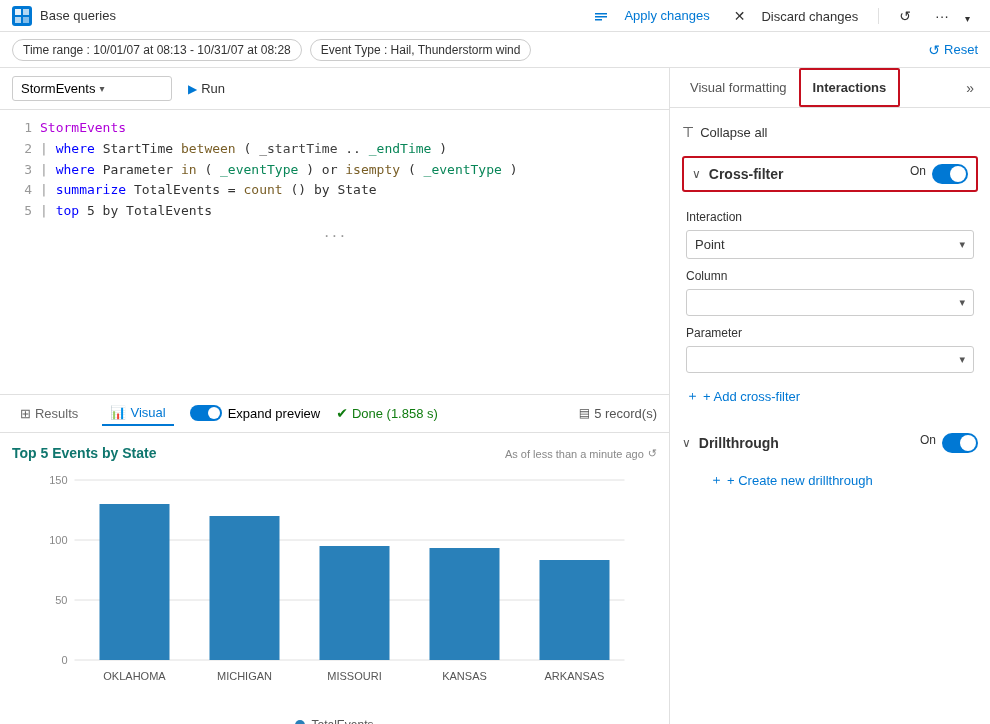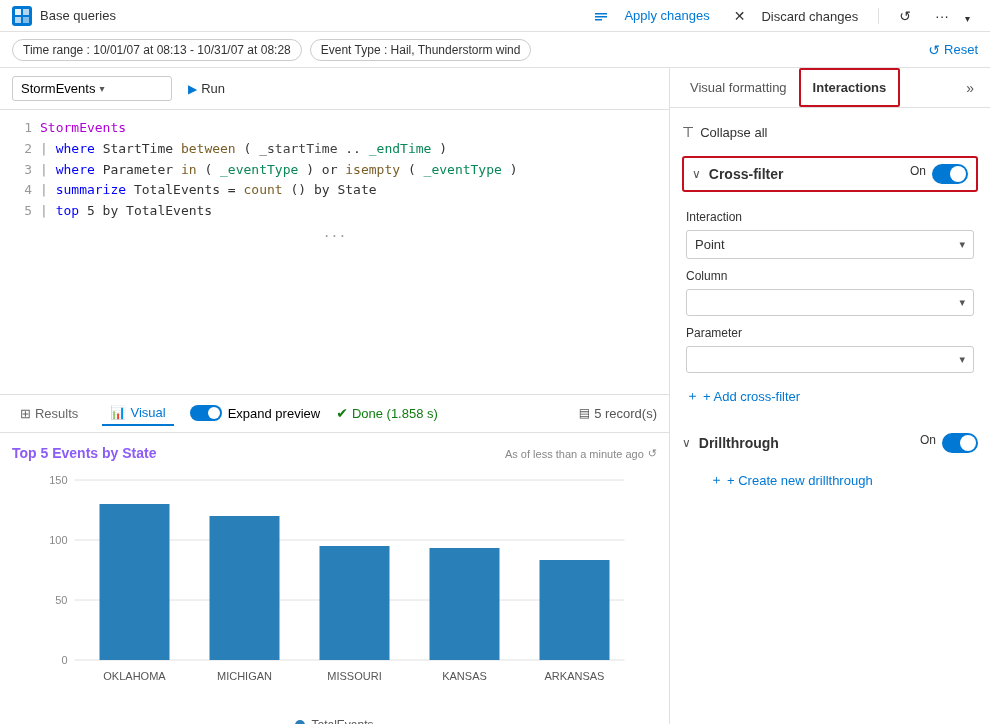--- a/index.html
+++ b/index.html
@@ -75,21 +75,21 @@
     .tab-item.active { color: #0078d4; border-bottom: 2px solid #0078d4; }
     .toggle-switch { display: inline-flex; align-items: center; gap: 6px; }
     .toggle { width: 32px; height: 16px; background: #0078d4; border-radius: 8px; position: relative; cursor: pointer; }
     .toggle::after { content: ''; position: absolute; top: 2px; right: 2px; width: 12px; height: 12px; background: #fff; border-radius: 50%; }
     .status-done { color: #107c10; display: flex; align-items: center; gap: 4px; }
     .status-records { display: flex; align-items: center; gap: 4px; color: #555; }
     .ml-auto { margin-left: auto; }
 
     
     .chart-area { padding: 12px; background: #fff; flex: 1; overflow: hidden; }
-    .chart-title { font-size: 14px; font-weight: 600; color: #8b5cf6; margin-bottom: 4px; }
+    .chart-title { font-size: 14px; font-weight: 600; color: #0f766e; margin-bottom: 4px; }
     .chart-subtitle { font-size: 11px; color: #888; text-align: right; margin-bottom: 8px; display: flex; align-items: center; justify-content: flex-end; gap: 4px; }
     .chart-container { position: relative; height: 240px; }
     .chart-svg { width: 100%; height: 100%; }
     .legend { display: flex; align-items: center; justify-content: center; gap: 6px; margin-top: 8px; font-size: 12px; color: #555; }
     .legend-dot { width: 10px; height: 10px; border-radius: 50%; background: #2980b9; }
 
     
     .right-panel { width: 320px; display: flex; flex-direction: column; background: #fff; }
     .right-tabs { display: flex; align-items: center; border-bottom: 1px solid #e0e0e0; padding: 0 8px; }
     .right-tab { padding: 10px 12px; cursor: pointer; font-size: 13px; color: #555; }

